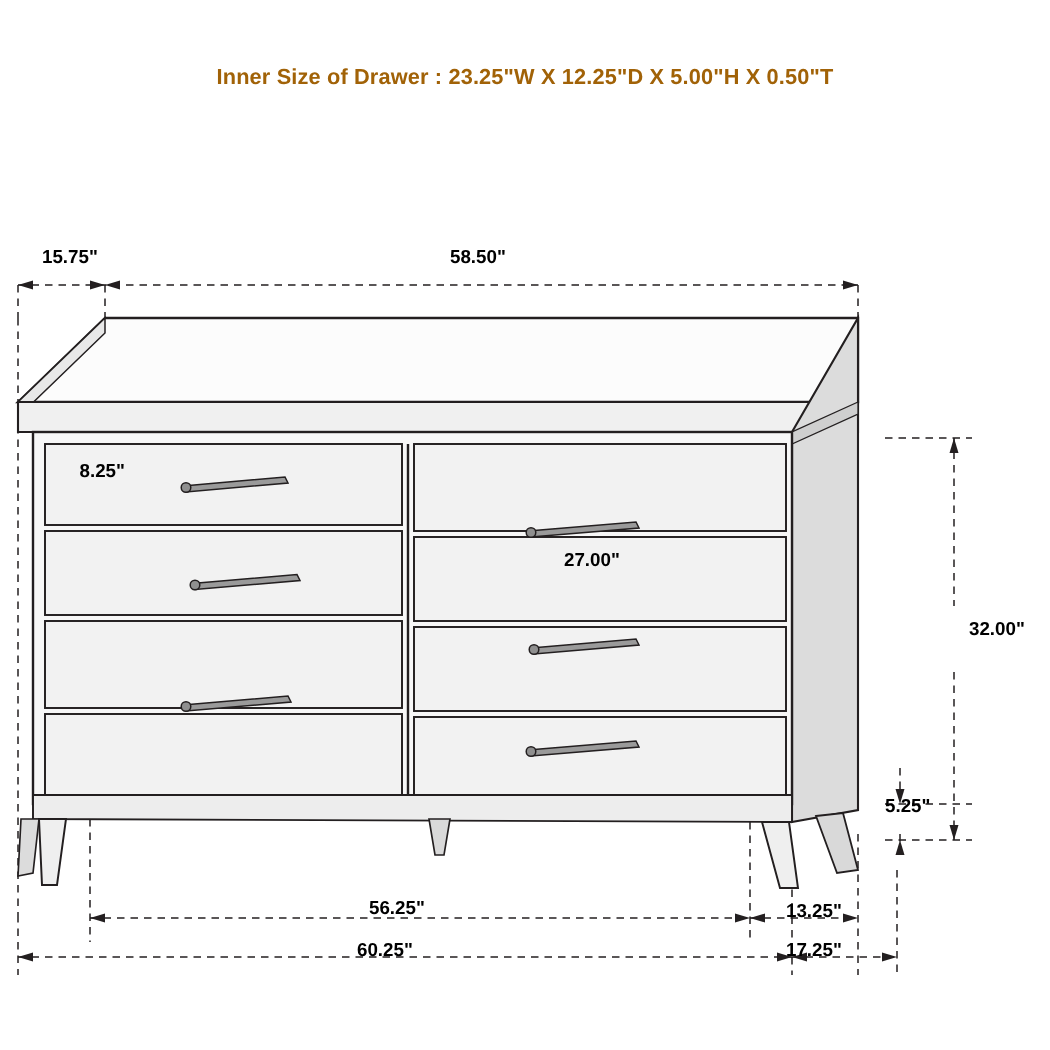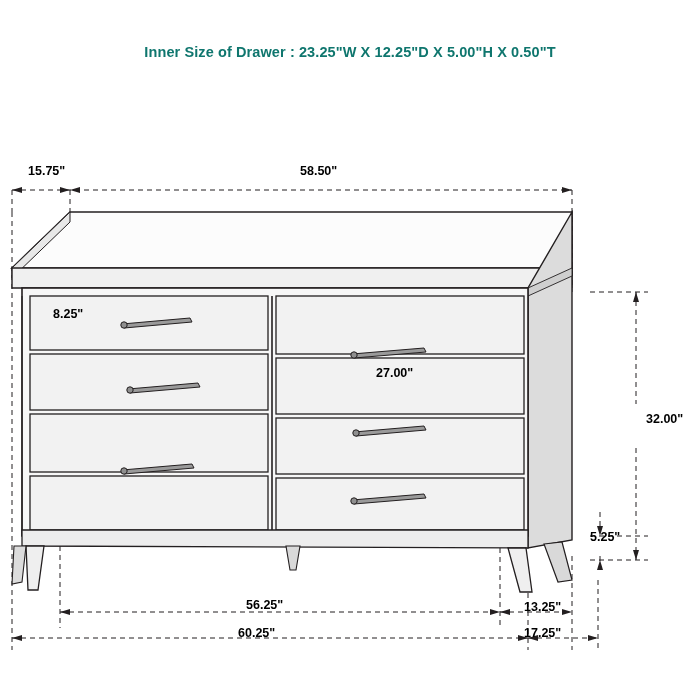--- a/index.html
+++ b/index.html
@@ -16,21 +16,21 @@
     overflow: hidden;
   }
   #title {
     position: absolute;
     top: 44px;
     left: 0;
     width: 700px;
     text-align: center;
     font-size: 14.5px;
     font-weight: bold;
-    color: #0f766e;
+    color: #a16207;
     letter-spacing: 0.1px;
   }
   svg#drawing {
     position: absolute;
     top: 0;
     left: 0;
   }
   .dimlabel {
     position: absolute;
     font-size: 12.5px;

